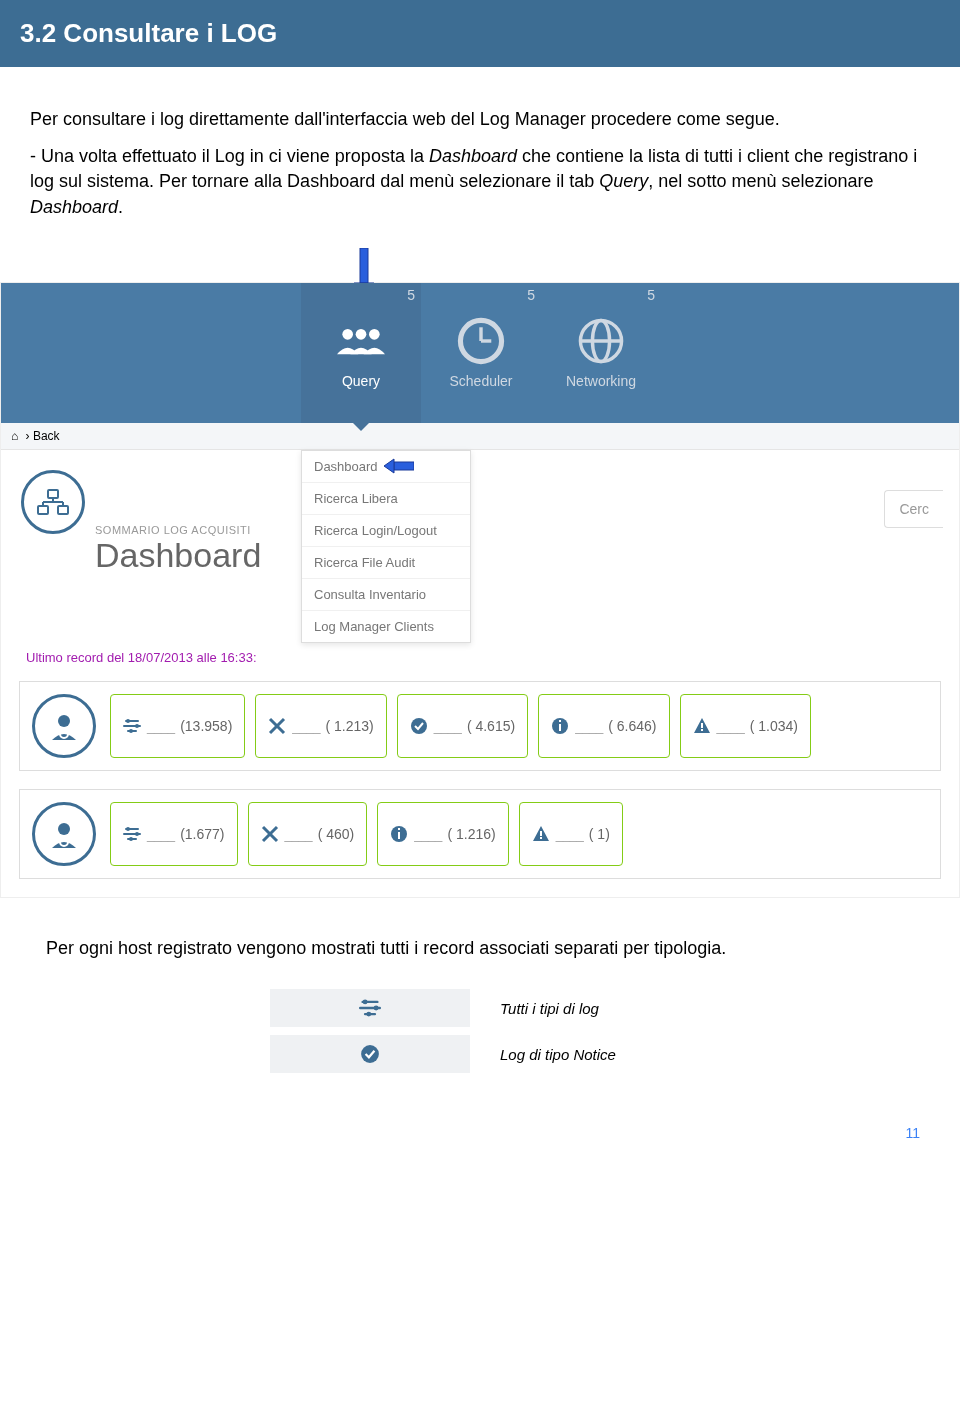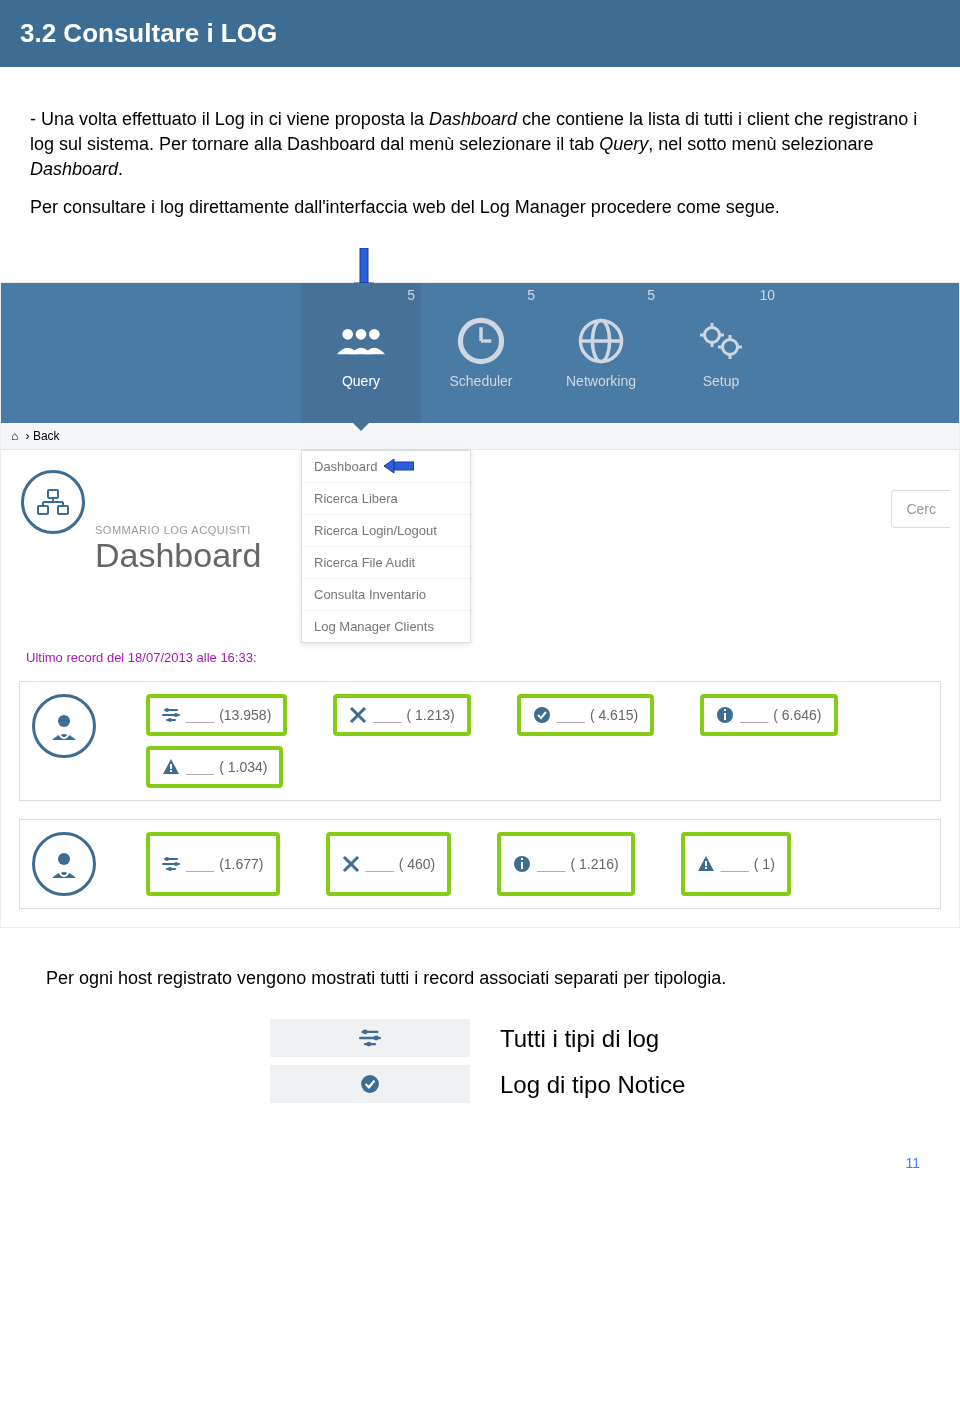--- a/index.html
+++ b/index.html
@@ -22,32 +22,32 @@
   .breadcrumb .home { margin-right: 4px; }
   .main-area { display: flex; position: relative; min-height: 200px; padding: 10px; }
   .dash-left { width: 300px; display: flex; gap: 10px; padding: 10px; }
   .circle-icon-lg { width: 64px; height: 64px; border: 3px solid #3d6d93; border-radius: 50%; display:flex; align-items:center; justify-content:center; flex-shrink:0; }
   .dash-title-wrap { display:flex; flex-direction:column; justify-content:center; }
   .dash-subtitle { font-size: 11px; color: #999; letter-spacing: 0.5px; }
   .dash-title { font-size: 34px; color: #666; font-family: Helvetica, Arial, sans-serif; font-weight: 300; }
   .dropdown { position: absolute; left: 300px; top: 0; background: #fff; border: 1px solid #ddd; box-shadow: 0 2px 6px rgba(0,0,0,0.1); width: 170px; z-index: 10; }
   .dropdown-item { padding: 8px 12px; font-size: 13px; color: #777; border-bottom: 1px solid #f0f0f0; position: relative; }
   .dropdown-item:last-child { border-bottom: none; }
-  .search-pill { position: absolute; right: 9px; top: 40px; border: 1px solid #ddd; border-right: none; border-radius: 4px 0 0 4px; padding: 10px 14px; font-size: 14px; color: #999; background: #fff; }
+  .search-pill { position: absolute; right: 16px; top: 40px; border: 1px solid #ddd; border-right: none; border-radius: 4px 0 0 4px; padding: 10px 14px; font-size: 14px; color: #999; background: #fff; }
   .record-time { padding: 0 10px 8px 25px; font-size: 13px; color: #a21caf; }
   .host-card { border: 1px solid #ddd; margin: 8px 18px 18px 18px; padding: 12px; display: flex; gap: 14px; background: #fff; }
   .host-icon { width: 64px; height: 64px; border: 3px solid #3d6d93; border-radius: 50%; display:flex; align-items:center; justify-content:center; flex-shrink:0; }
   .stats { display: flex; flex-wrap: wrap; gap: 10px; flex: 1; }
-  .stat-pill { border: 4px solid #84cc16; border-radius: 4px; padding: 8px 12px; display: flex; align-items: center; gap: 6px; background: #fff; font-size: 14px; color: #666; margin-left: 36px; }
+  .stat-pill { border: 1px solid #84cc16; border-radius: 4px; padding: 8px 12px; display: flex; align-items: center; gap: 6px; background: #fff; font-size: 14px; color: #666; }
   .stat-pill .dashline { letter-spacing: -1px; color: #aaa; }
   .below-para { padding: 40px 30px 10px 46px; font-size: 18px; }
   .legend { width: 420px; margin: 20px auto; }
   .legend-row { display: flex; align-items: center; gap: 30px; margin-bottom: 6px; }
   .legend-icon { width: 200px; background: #eff1f3; border-bottom: 2px solid #fff; display:flex; align-items:center; justify-content:center; height: 40px; color: #3d6d93; }
-  .legend-label { font-size: 24px; }
+  .legend-label { font-size: 15px; font-style: italic; }
   .page-num { text-align: right; padding: 30px 40px; font-size: 14px; color: #3b82f6; }
   svg { display: block; }
 </style>
 </head>
 <body>
 
 <svg width="0" height="0" style="position:absolute">
   <defs>
     <g id="i-all">
         <rect x="2" y="3" width="14" height="2" rx="1"></rect>
@@ -120,24 +120,24 @@
         <circle cx="16" cy="11" r="6" fill="currentColor"></circle>
         <path d="M4 30 Q16 18 28 30 Z" fill="currentColor"></path>
         <circle cx="16" cy="24" r="4" fill="none" stroke="#fff" stroke-width="2"></circle>
       </g>
   </defs>
 </svg>
 
 <div class="section-header">3.2 Consultare i LOG</div>
 
 <div class="content">
+  <p class="para">Per consultare i log direttamente dall'interfaccia web del Log Manager procedere come segue.</p>
   <p class="para">
     <span>- Una volta effettuato il Log in ci viene proposta la </span><span class="italic">Dashboard</span><span> che contiene la lista di tutti i client che registrano i log sul sistema. Per tornare alla Dashboard dal menù selezionare il tab </span><span class="italic">Query</span><span>, nel sotto menù selezionare </span><span class="italic">Dashboard</span><span>.</span>
   </p>
-  <p class="para">Per consultare i log direttamente dall'interfaccia web del Log Manager procedere come segue.</p>
 </div>
 
 <div class="screenshot">
 
   <svg class="arrow-down" width="26" height="50">
     <rect x="9" y="0" width="8" height="35" fill="#2a5fdd" stroke="#1a3a99"></rect>
     <polygon points="3,35 23,35 13,48" fill="#2a5fdd" stroke="#1a3a99"></polygon>
   </svg>
 
   <div class="topnav">
@@ -154,27 +154,20 @@
           <use href="#i-clock"></use>
         </svg>
       <span class="topnav-label">Scheduler</span>
     </div>
     <div class="topnav-item">
       <span class="topnav-badge">5</span>
       <svg class="topnav-icon" viewBox="0 0 28 28">
           <use href="#i-net"></use>
         </svg>
       <span class="topnav-label">Networking</span>
-    </div>
-    <div class="topnav-item">
-      <span class="topnav-badge">10</span>
-      <svg class="topnav-icon" viewBox="0 0 32 28">
-          <use href="#i-gears"></use>
-        </svg>
-      <span class="topnav-label">Setup</span>
     </div>
   </div>
 
   <div class="breadcrumb">
     <span class="home">⌂</span> › <span>Back</span>
   </div>
 
   <div class="main-area">
     <div class="dash-left">
       <div class="circle-icon-lg">

